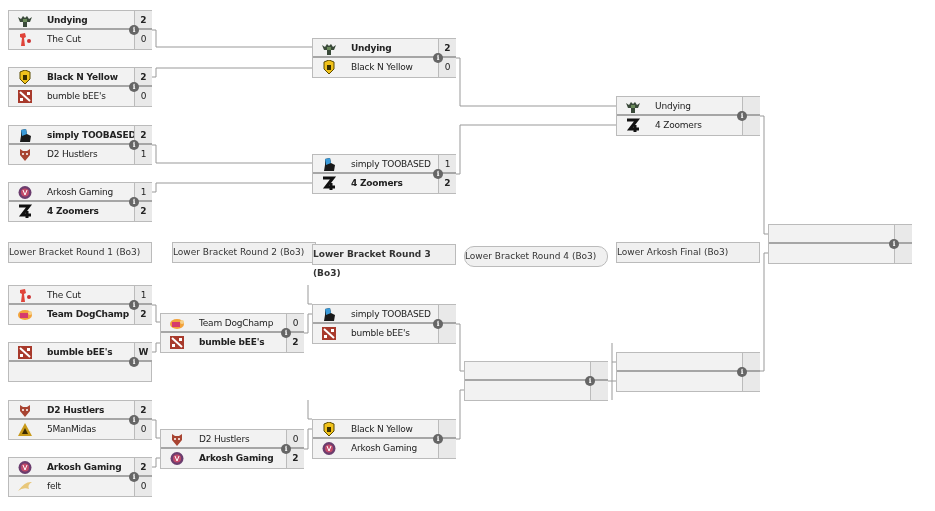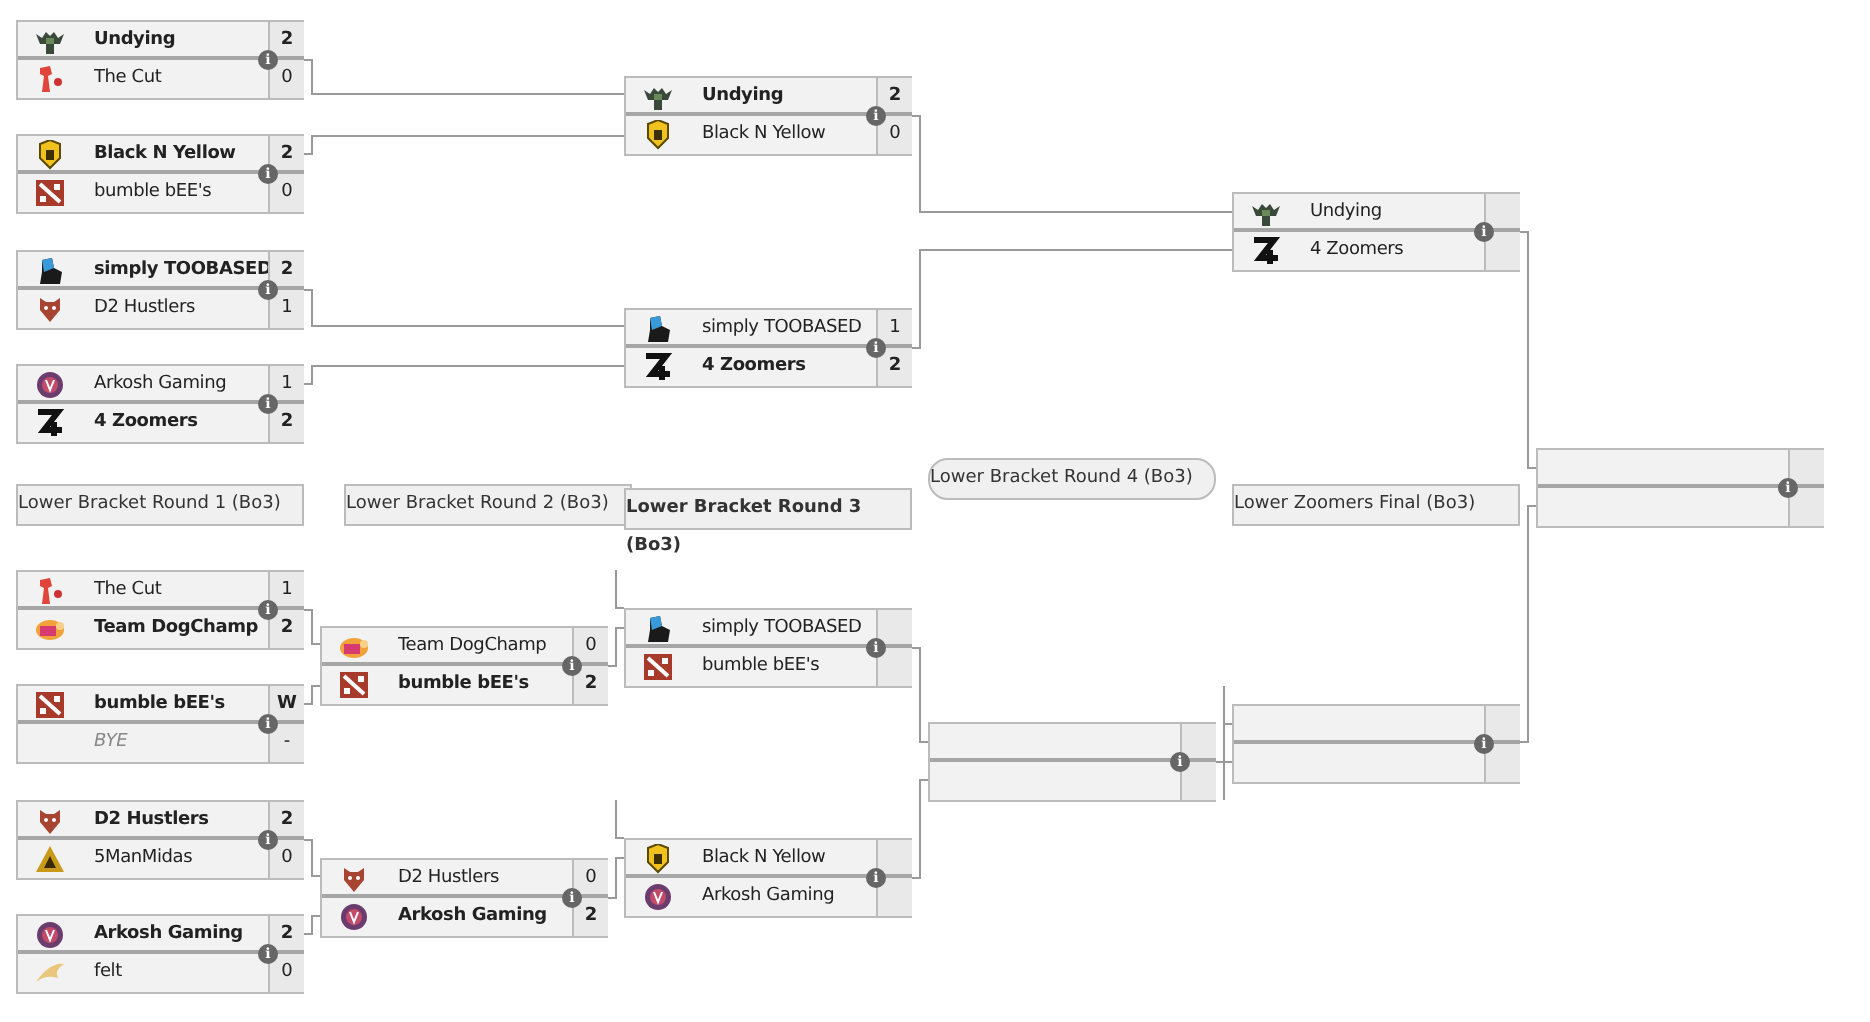--- a/index.html
+++ b/index.html
@@ -238,25 +238,20 @@
       <div class="team t1">
         <span class="logo"><svg width="16" height="15" viewBox="0 0 16 15">
             <rect x="1" y="1" width="14" height="13" fill="#a83a2c"></rect>
             <path d="M3 3 L13 12" stroke="#fff" stroke-width="2"></path>
             <rect x="3" y="9" width="3" height="3" fill="#fff"></rect>
             <rect x="10" y="3" width="3" height="3" fill="#fff"></rect>
           </svg></span>
         <span class="name win">bumble bEE's</span>
         <span class="score win">W</span>
       </div>
-      <div class="team t2">
-        <span class="logo"></span>
-        <span class="name bye">BYE</span>
-        <span class="score">-</span>
-      </div>
       <span class="info">i</span>
     </div>
     <div class="match" style="left: 8px; top: 400px;">
       <div class="team t1">
         <span class="logo"><svg width="16" height="15" viewBox="0 0 16 15">
             <path d="M3 2 L6 4 L10 4 L13 2 L13 8 L8 14 L3 8 Z" fill="#a84432"></path>
             <circle cx="6" cy="7" r="1" fill="#fff"></circle>
             <circle cx="10" cy="7" r="1" fill="#fff"></circle>
           </svg></span>
         <span class="name win">D2 Hustlers</span>
@@ -399,14 +394,14 @@
         <span class="name"></span>
         <span class="score"></span>
       </div>
       <span class="info">i</span>
     </div>
   </div>
 
 <div class="round-label" style="left:8px;top:242px;">Lower Bracket Round 1 (Bo3)</div>
 <div class="round-label" style="left:172px;top:242px;">Lower Bracket Round 2 (Bo3)</div>
 <div class="round-label" style="left:312px;top:244px;font-weight:bold;">Lower Bracket Round 3 (Bo3)</div>
-<div class="round-label" style="left:464px;top:229px;border-radius:10px;">Lower Bracket Round 4 (Bo3)</div>
-<div class="round-label" style="left:616px;top:242px;">Lower Zoomers Final (Bo3)</div>
+<div class="round-label" style="left:464px;top:246px;border-radius:10px;">Lower Bracket Round 4 (Bo3)</div>
+<div class="round-label" style="left:616px;top:242px;">Lower Arkosh Final (Bo3)</div>
 
 </body></html>

